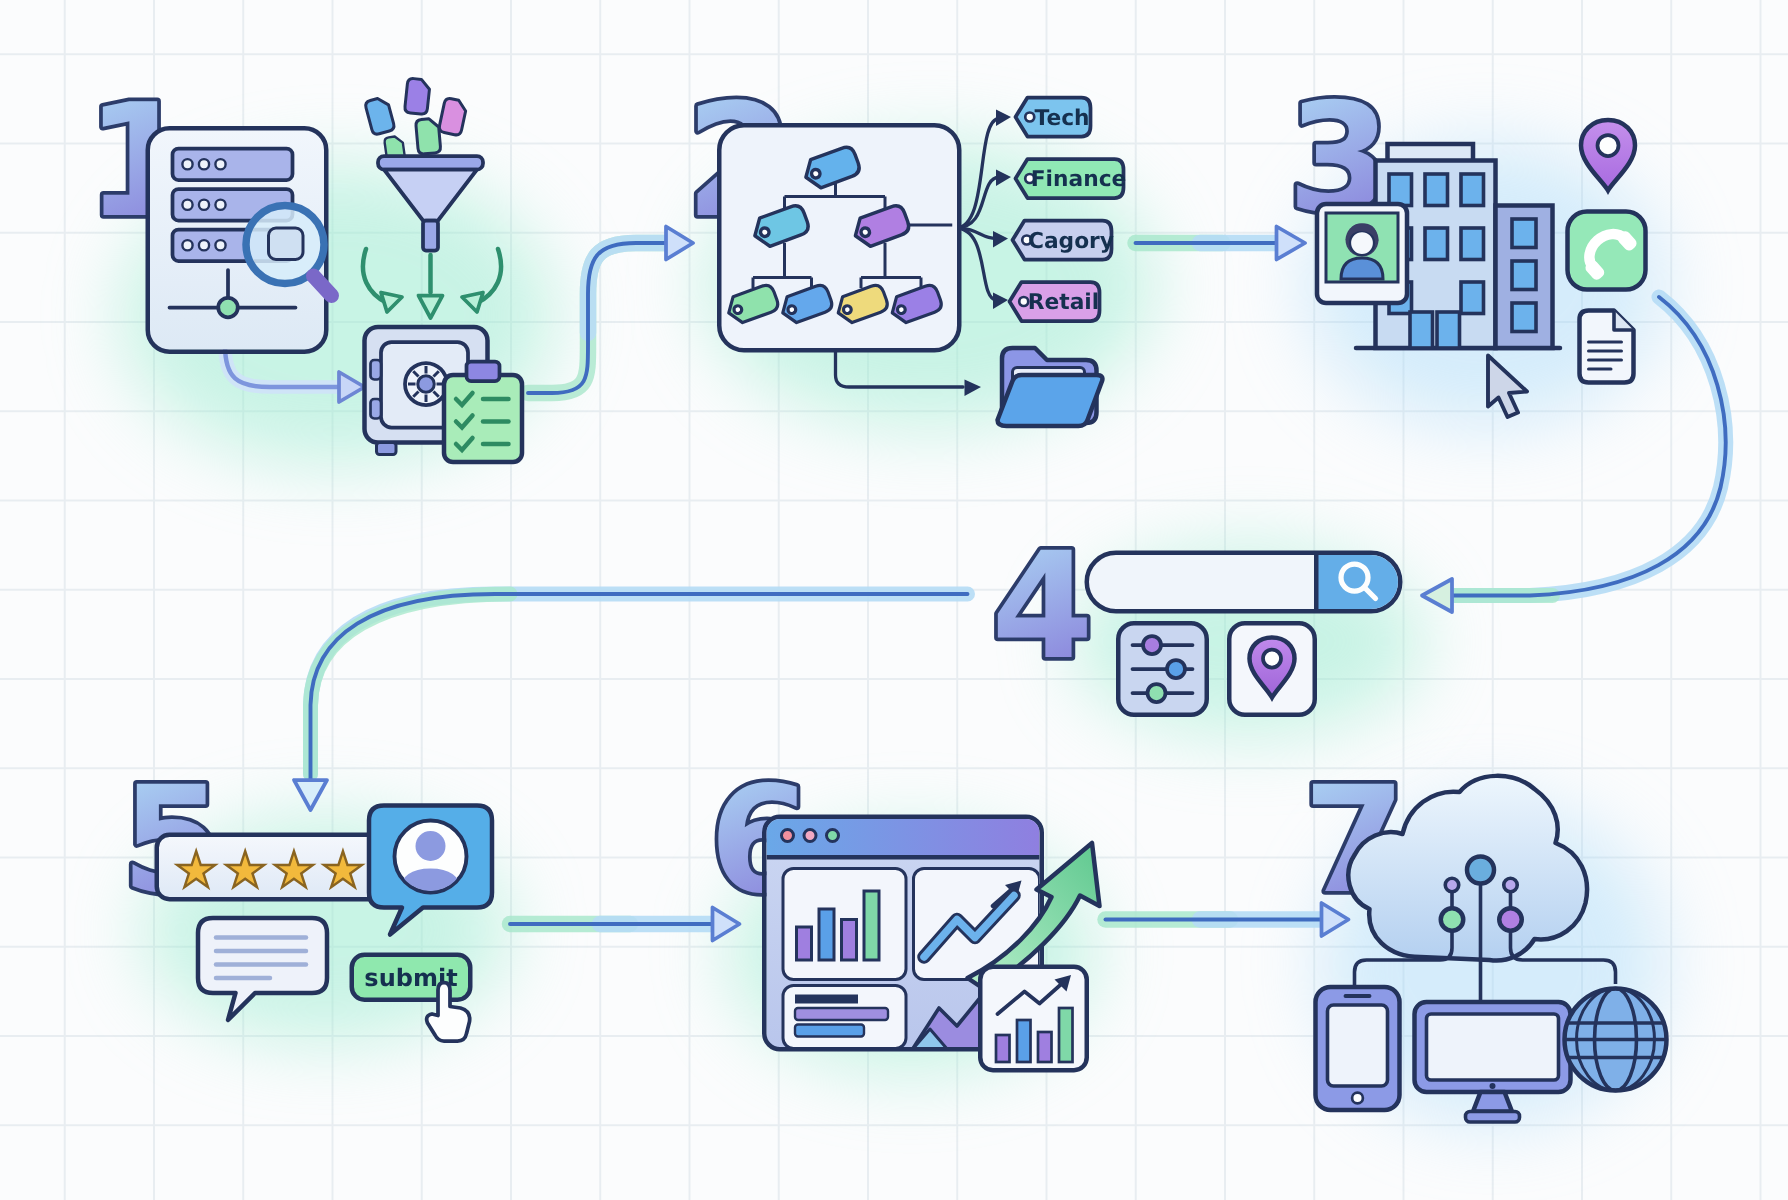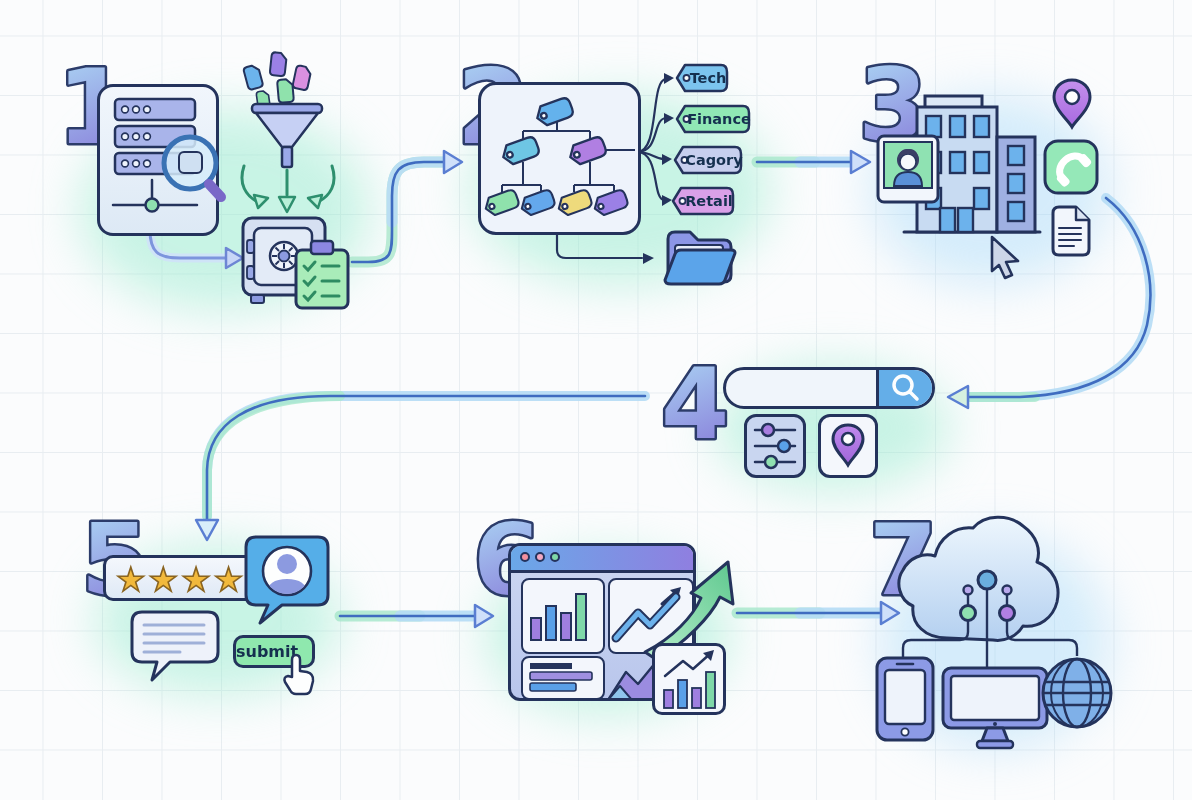--- a/index.html
+++ b/index.html
@@ -13,21 +13,21 @@
   .glow{position:absolute;border-radius:50%;filter:blur(24px);pointer-events:none;}
   .gg{background:rgba(150,235,205,0.5);}
   .gb{background:rgba(160,215,248,0.42);}
   svg text{font-family:"DejaVu Sans",sans-serif;}
   svg.num text{font-weight:bold;}
   .card{position:absolute;border:3px solid #24335c;background:#eef3fb;}
   
   .rating-bar{position:absolute;left:103px;top:555px;width:190px;height:46px;border:3px solid #24335c;border-radius:10px;background:linear-gradient(#f4f7fc,#dfe9f6);white-space:nowrap;line-height:44px;padding-left:10px;box-sizing:border-box;}
   .stars-filled{font-size:33px;color:#f2b93c;-webkit-text-stroke:1.6px #8a6420;letter-spacing:3px;}
   .stars-empty{font-size:33px;color:#aebdd2;letter-spacing:3px;}
-  .submit-btn{position:absolute;left:233px;top:635px;width:82px;height:33px;background:#8fe8ae;border:3px solid #24335c;border-radius:10px;box-sizing:border-box;text-align:left;line-height:28px;font-weight:bold;font-size:16px;color:#15304f;}
+  .submit-btn{position:absolute;left:233px;top:635px;width:82px;height:33px;background:#8fe8ae;border:3px solid #24335c;border-radius:10px;box-sizing:border-box;text-align:center;line-height:28px;font-weight:bold;font-size:16px;color:#15304f;}
   
   .browser{position:absolute;left:508px;top:543px;width:188px;height:158px;border:3px solid #24335c;border-radius:12px;background:linear-gradient(#ccd7f2,#b9c6ec);box-sizing:border-box;overflow:hidden;}
   .titlebar{position:absolute;left:0;top:0;right:0;height:24px;background:linear-gradient(90deg,#6aa8e8,#8f7fe0);border-bottom:3px solid #24335c;}
   .dot{position:absolute;top:6px;width:10px;height:10px;border-radius:50%;border:2px solid #24335c;box-sizing:border-box;}
   .panel{position:absolute;background:#f3f6fc;border:2.5px solid #24335c;border-radius:8px;}
   .mini-card{position:absolute;left:652px;top:643px;width:74px;height:72px;background:#f4f7fc;border:3px solid #24335c;border-radius:10px;box-sizing:border-box;}
   
   .search-pill{position:absolute;left:723px;top:367px;width:212px;height:42px;border:3px solid #24335c;border-radius:21px;background:#f0f5fb;box-sizing:border-box;overflow:hidden;}
   .search-btn{position:absolute;right:0;top:0;width:56px;height:100%;background:#64aee8;border-left:3px solid #24335c;box-sizing:border-box;}
   .icon-card{position:absolute;border:3px solid #24335c;border-radius:12px;box-sizing:border-box;}

